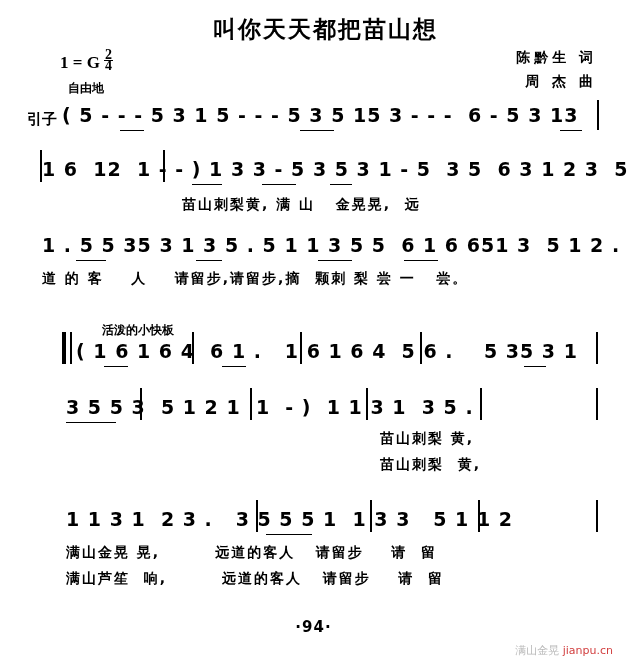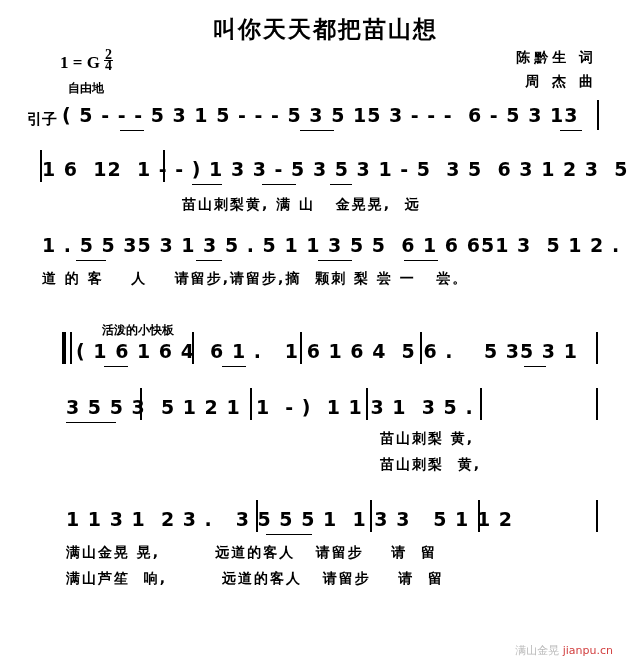--- a/index.html
+++ b/index.html
@@ -177,19 +177,20 @@
 
   <div class="row notes" style="left:66px;top:508px;">1 1 3 1  2 3 .   3 5 5 5 1  1 3 3   5 1 1 2</div>
   <div class="hr" style="left:266px;top:534px;width:46px;"></div>
   <div class="barline" style="left:256px;top:500px;height:32px;"></div>
   <div class="barline" style="left:370px;top:500px;height:32px;"></div>
   <div class="barline" style="left:478px;top:500px;height:32px;"></div>
   <div class="barline" style="left:596px;top:500px;height:32px;"></div>
   <div class="row lyrics" style="left:66px;top:544px;">满山金晃 晃,        远道的客人   请留步    请  留</div>
   <div class="row lyrics" style="left:66px;top:570px;">满山芦笙  响,        远道的客人   请留步    请  留</div>
 
+  <div class="pagenum">·94·</div>
 
   <div class="watermark">
     <span>满山金晃</span>
     <span class="red">jianpu.cn</span>
   </div>
 
 </div>
 
 </body></html>

